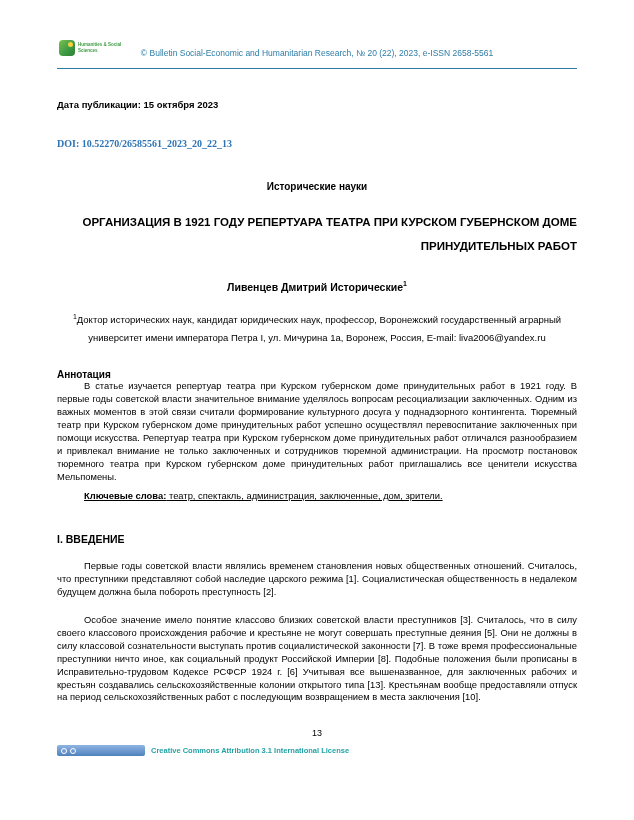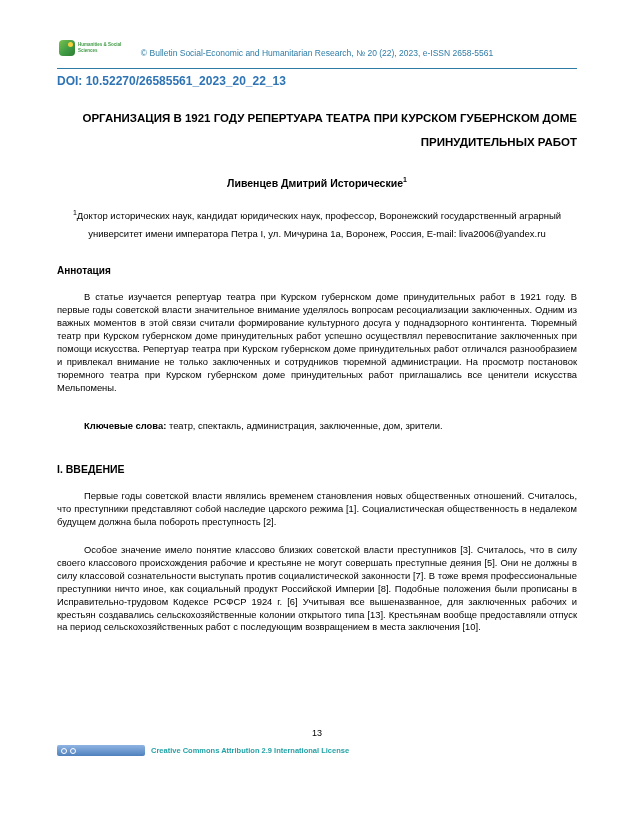--- a/index.html
+++ b/index.html
@@ -52,21 +52,21 @@
   }
   .logo-text {
     font-size: 4.5px;
     line-height: 1.3;
     color: #3f9c45;
     font-weight: bold;
   }
 
   
   .pub-date { margin-top: 30px; font-size: 9.5px; font-weight: bold; }
-  .doi { margin-top: 5px; font-size: 12px; font-weight: bold; color: #2e74b5; }
+  .doi { margin-top: 28px; font-size: 10px; font-weight: bold; color: #2e74b5; font-family: Liberation Serif, serif; }
 
   
   .section-label { margin-top: 32px; text-align: center; font-size: 10px; font-weight: bold; }
   .article-title {
     margin-top: 18px;
     text-align: right;
     font-size: 11.5px;
     font-weight: bold;
     line-height: 2.1;
   }
@@ -78,22 +78,22 @@
     font-size: 9.5px;
     line-height: 1.9;
   }
   .abstract-heading { margin-top: 22px; text-align: left; font-size: 10px; font-weight: bold; }
 
   .body-text {
     font-size: 9.4px;
     line-height: 1.38;
     text-align: justify;
   }
-  .abstract { margin-top: 15px; text-indent: 27px; }
-  .keywords { margin-top: 25px; text-indent: 27px; text-align: left; }
+  .abstract { text-indent: 27px; }
+  .keywords { margin-top: 6px; text-indent: 27px; text-align: left; text-decoration: underline; }
   .keywords-label { font-weight: bold; }
 
   .intro-heading { margin-top: 30px; font-size: 10.5px; font-weight: bold; }
   .para { margin-top: 15px; text-indent: 27px; }
 
   
   .page-number {
     position: absolute;
     bottom: 30px;
     left: 0;
@@ -141,22 +141,24 @@
       <div class="logo">
         <div class="logo-icon"></div>
         <div class="logo-text">
           <div>Humanities &amp; Social</div>
           <div>Sciences</div>
         </div>
       </div>
       <div class="journal-line">© Bulletin Social-Economic and Humanitarian Research, № 20 (22), 2023, e-ISSN 2658-5561</div>
     </div>
 
+    <div class="pub-date">Дата публикации: 15 октября 2023</div>
     <div class="doi">DOI: 10.52270/26585561_2023_20_22_13</div>
 
+    <div class="section-label">Исторические науки</div>
 
     <div class="article-title">ОРГАНИЗАЦИЯ В 1921 ГОДУ РЕПЕРТУАРА ТЕАТРА ПРИ КУРСКОМ ГУБЕРНСКОМ ДОМЕ ПРИНУДИТЕЛЬНЫХ РАБОТ</div>
 
     <div class="author-line"><span>Ливенцев Дмитрий Исторические</span><sup>1</sup></div>
 
     <div class="affiliation"><sup>1</sup><span>Доктор исторических наук, кандидат юридических наук, профессор, Воронежский государственный аграрный университет имени императора Петра I, ул. Мичурина 1а, Воронеж, Россия, E-mail: liva2006@yandex.ru</span></div>
 
     <div class="abstract-heading">Аннотация</div>
 
     <div class="body-text abstract">В статье изучается репертуар театра при Курском губернском доме принудительных работ в 1921 году. В первые годы советской власти значительное внимание уделялось вопросам ресоциализации заключенных. Одним из важных моментов в этой связи считали формирование культурного досуга у поднадзорного контингента. Тюремный театр при Курском губернском доме принудительных работ успешно осуществлял перевоспитание заключенных при помощи искусства. Репертуар театра при Курском губернском доме принудительных работ отличался разнообразием и привлекал внимание не только заключенных и сотрудников тюремной администрации. На просмотр постановок тюремного театра при Курском губернском доме принудительных работ приглашались все ценители искусства Мельпомены.</div>
@@ -173,15 +175,15 @@
 
   </div>
 
   <div class="page-number">13</div>
 
   <div class="license-row">
     <div class="cc-badge">
       <span class="cc-dot"></span>
       <span class="cc-dot"></span>
     </div>
-    <div class="license-text">Creative Commons Attribution 2.9 International License</div>
+    <div class="license-text">Creative Commons Attribution 3.1 International License</div>
   </div>
 </div>
 
 </body></html>

